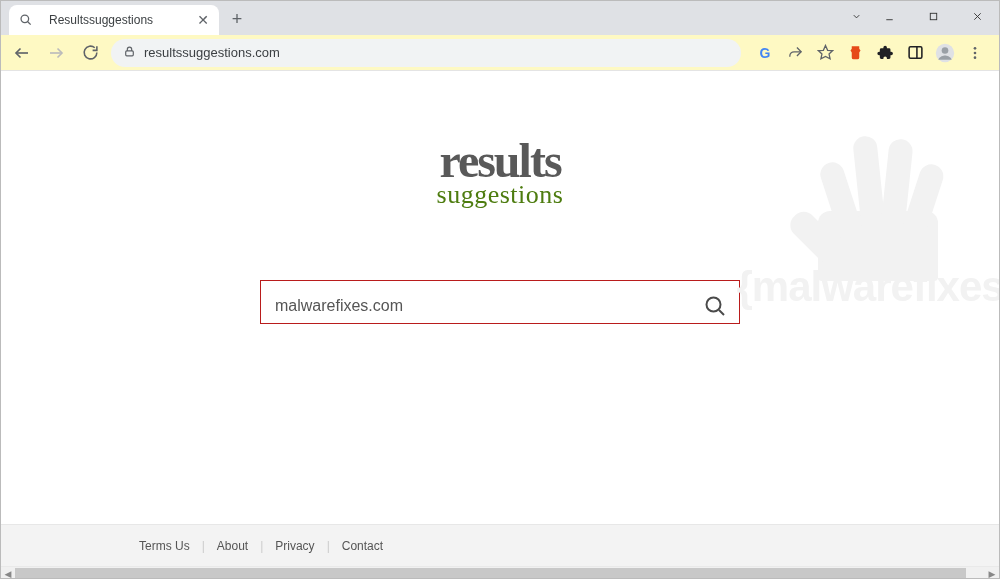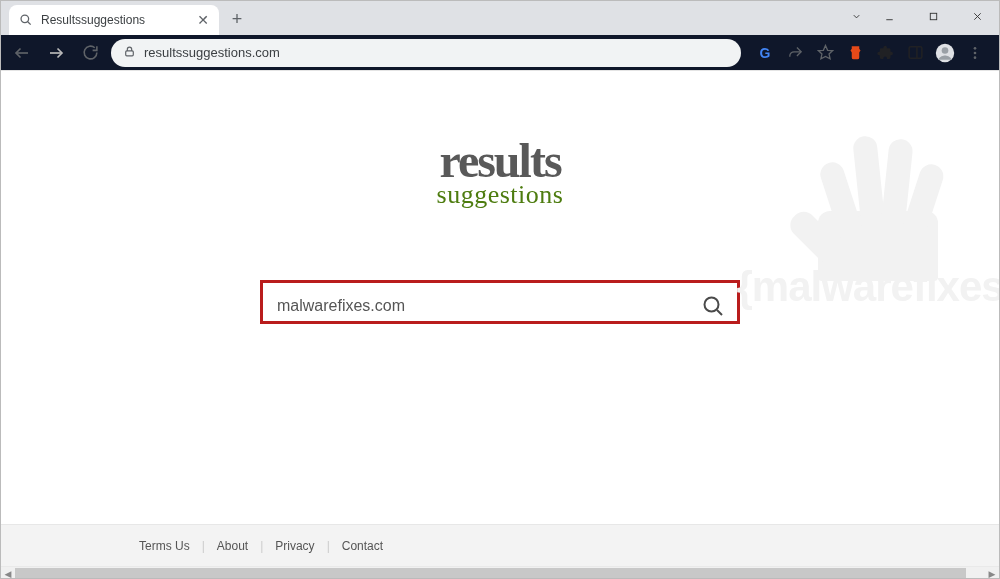--- a/index.html
+++ b/index.html
@@ -22,21 +22,21 @@
 }
 .tab {
   margin-left: 8px;
   background: #fff;
   border-radius: 8px 8px 0 0;
   height: 30px;
   width: 210px;
   display: flex;
   align-items: center;
   padding: 0 10px;
-  gap: 8px;
+  gap: 16px;
   font-size: 12px;
   color: #3c4043;
   position: relative;
 }
 .tab .favicon {
   width: 14px; height: 14px;
   display: flex; align-items: center; justify-content: center;
 }
 .tab .favicon svg { width: 14px; height: 14px; }
 .tab .title { flex: 1; white-space: nowrap; overflow: hidden; text-overflow: ellipsis; }
@@ -58,21 +58,21 @@
 .win-controls .wc {
   width: 44px; height: 30px;
   display: flex; align-items: center; justify-content: center;
   color: #333;
 }
 .win-controls .chev { width: 22px; }
 .win-controls svg { width: 11px; height: 11px; }
 
 .toolbar {
   height: 36px;
-  background: #0f172a;
+  background: #fef9c3;
   border-bottom: 1px solid #e4e4e4;
   display: flex;
   align-items: center;
   padding: 0 8px;
   gap: 8px;
 }
 .nav-btn {
   width: 26px; height: 26px;
   display: flex; align-items: center; justify-content: center;
   color: #5f6368;
@@ -141,21 +141,21 @@
 .logo-main {
   font-size: 48px; font-weight: 700; letter-spacing: -2px; line-height: 0.9; text-align: center;
 }
 .logo-sub {
   font-size: 26px; font-weight: 400; color: #4d7c0f; letter-spacing: 0.5px; margin-top: -2px;
 }
 .searchbox {
   margin: 70px auto 0;
   width: 480px;
   height: 44px;
-  border: 3px solid #b91c1c;
+  border: 1px solid #b91c1c;
   background: #fff;
   display: flex;
   align-items: center;
   padding: 8px 10px 0 14px;
 }
 .searchbox input {
   flex: 1; border: none; outline: none;
   font-size: 16px; color: #555;
   font-family: Arial, sans-serif;
 }

